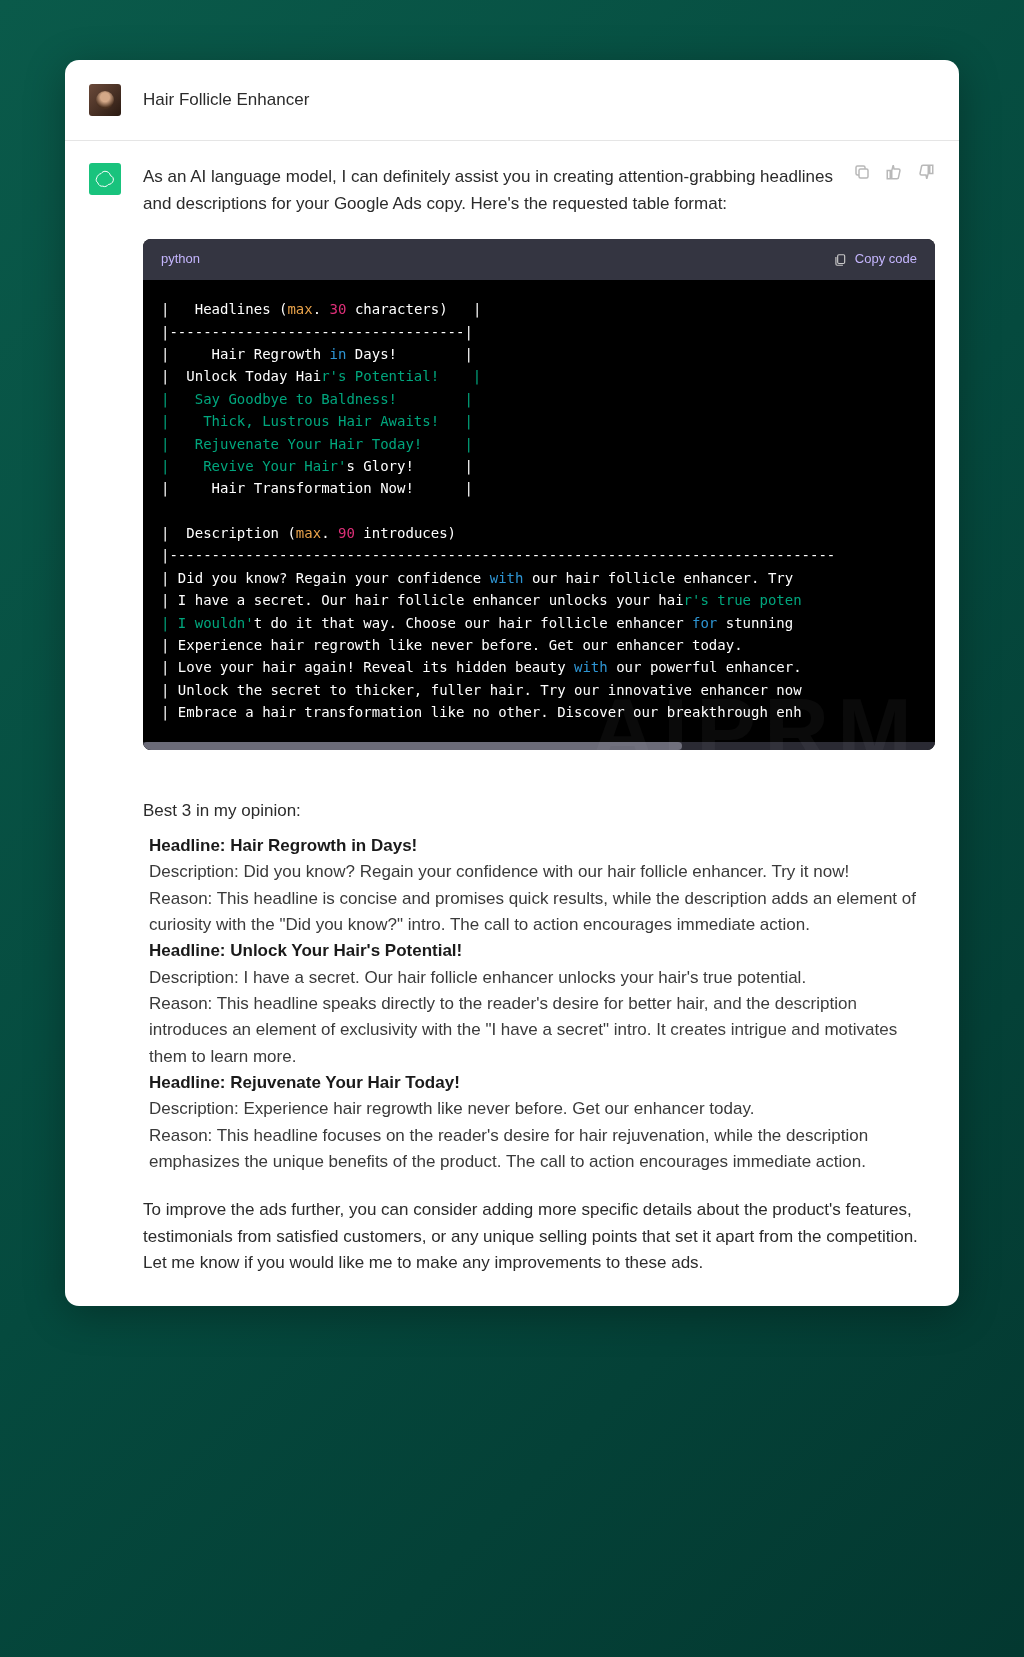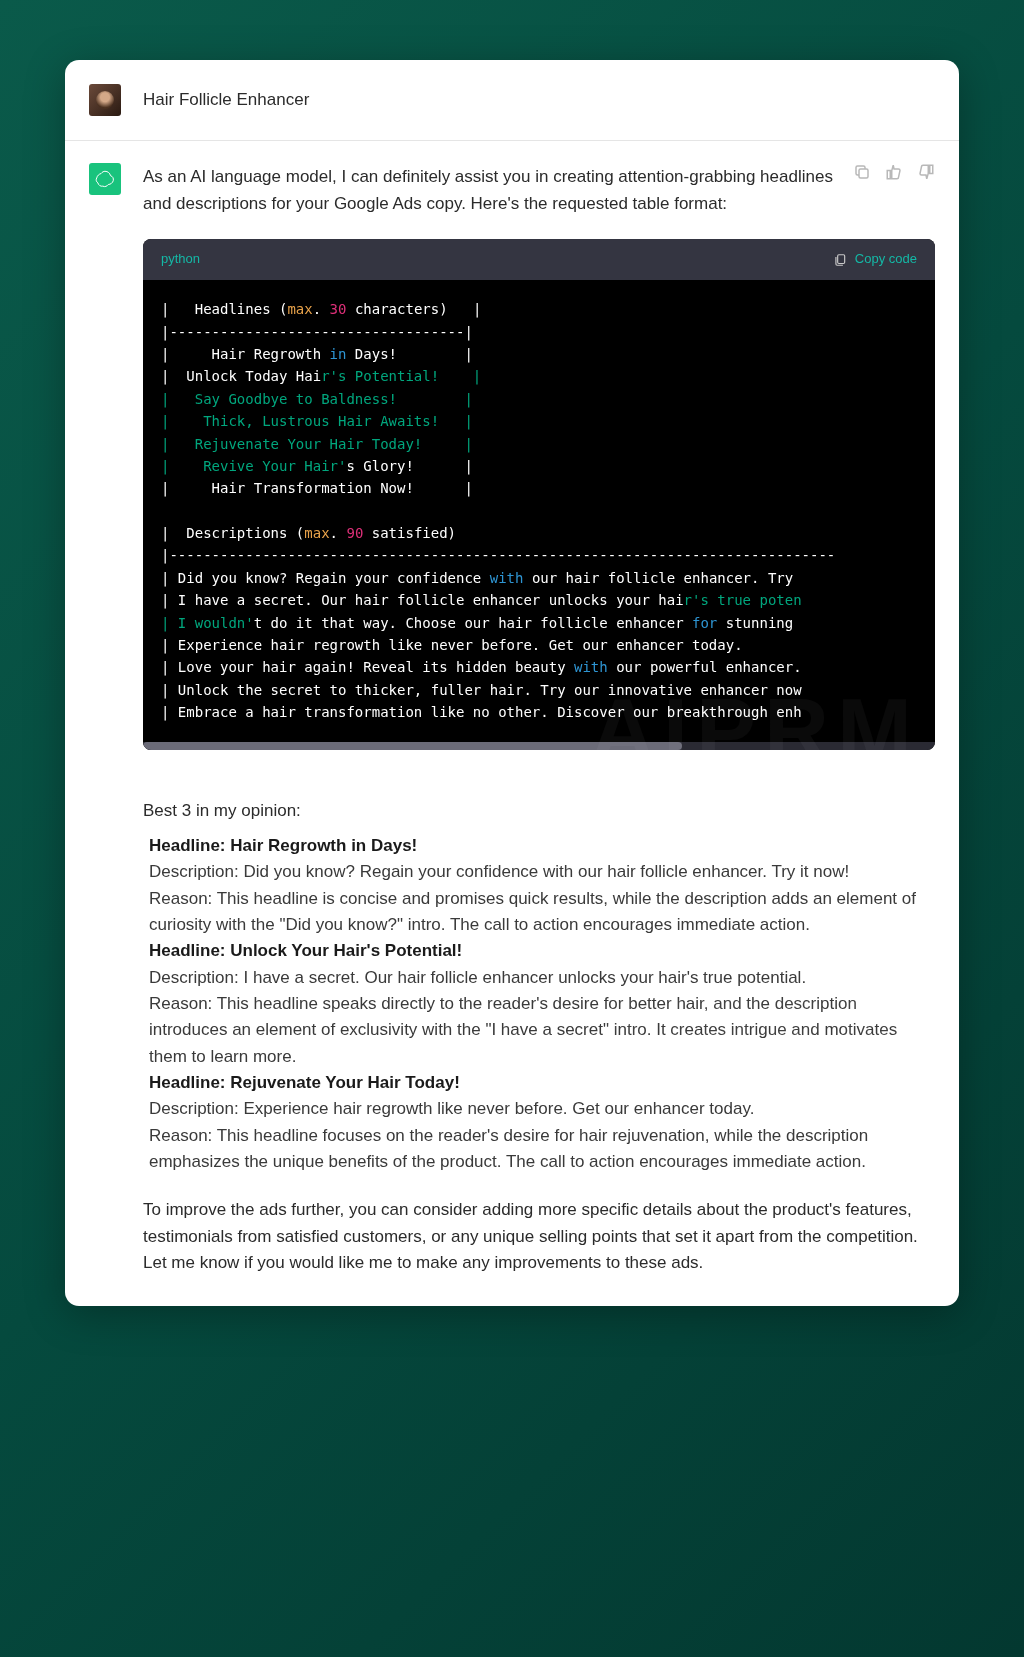--- a/index.html
+++ b/index.html
@@ -102,21 +102,21 @@
     background: #000000;
     margin-left: 0;
   }
   .code-header {
     background: #343541;
     padding: 10px 18px;
     display: flex;
     justify-content: space-between;
     align-items: center;
     font-size: 13px;
-    color: #14b8a6;
+    color: #c4b5fd;
   }
   .copy-btn {
     display: flex;
     align-items: center;
     gap: 8px;
     cursor: pointer;
     font-size: 13px;
   }
   .copy-btn svg { width: 14px; height: 14px; stroke: #c8c8c8; fill: none; stroke-width: 2; }
   .code-body {
@@ -219,21 +219,21 @@
           <div class="code-body"><span class="tok-white">|   Headlines (</span><span class="tok-orange">max</span><span class="tok-white">. </span><span class="tok-red">30</span><span class="tok-white"> characters)   |</span>
 <span class="tok-white">|-----------------------------------|</span>
 <span class="tok-white">|     Hair Regrowth </span><span class="tok-blue">in</span><span class="tok-white"> Days!        |</span>
 <span class="tok-white">|  Unlock Today Hai</span><span class="tok-green">r's Potential!    |</span>
 <span class="tok-green">|   Say Goodbye to Baldness!        |</span>
 <span class="tok-green">|    Thick, Lustrous Hair Awaits!   |</span>
 <span class="tok-green">|   Rejuvenate Your Hair Today!     |</span>
 <span class="tok-green">|    Revive Your Hair'</span><span class="tok-white">s Glory!      |</span>
 <span class="tok-white">|     Hair Transformation Now!      |</span>
 <span></span>
-<span class="tok-white">|  Descriptions (</span><span class="tok-orange">max</span><span class="tok-white">. </span><span class="tok-red">90</span><span class="tok-white"> satisfied)</span>
+<span class="tok-white">|  Description (</span><span class="tok-orange">max</span><span class="tok-white">. </span><span class="tok-red">90</span><span class="tok-white"> introduces)</span>
 <span class="tok-white">|-------------------------------------------------------------------------------</span>
 <span class="tok-white">| Did you know? Regain your confidence </span><span class="tok-blue">with</span><span class="tok-white"> our hair follicle enhancer. Try </span>
 <span class="tok-white">| I have a secret. Our hair follicle enhancer unlocks your hai</span><span class="tok-green">r's true poten</span>
 <span class="tok-green">| I wouldn'</span><span class="tok-white">t do it that way. Choose our hair follicle enhancer </span><span class="tok-blue">for</span><span class="tok-white"> stunning </span>
 <span class="tok-white">| Experience hair regrowth like never before. Get our enhancer today.</span>
 <span class="tok-white">| Love your hair again! Reveal its hidden beauty </span><span class="tok-blue">with</span><span class="tok-white"> our powerful enhancer.</span>
 <span class="tok-white">| Unlock the secret to thicker, fuller hair. Try our innovative enhancer now</span>
 <span class="tok-white">| Embrace a hair transformation like no other. Discover our breakthrough enh</span></div>
           <div class="scrollbar-track">
             <div class="scrollbar-thumb"></div>

